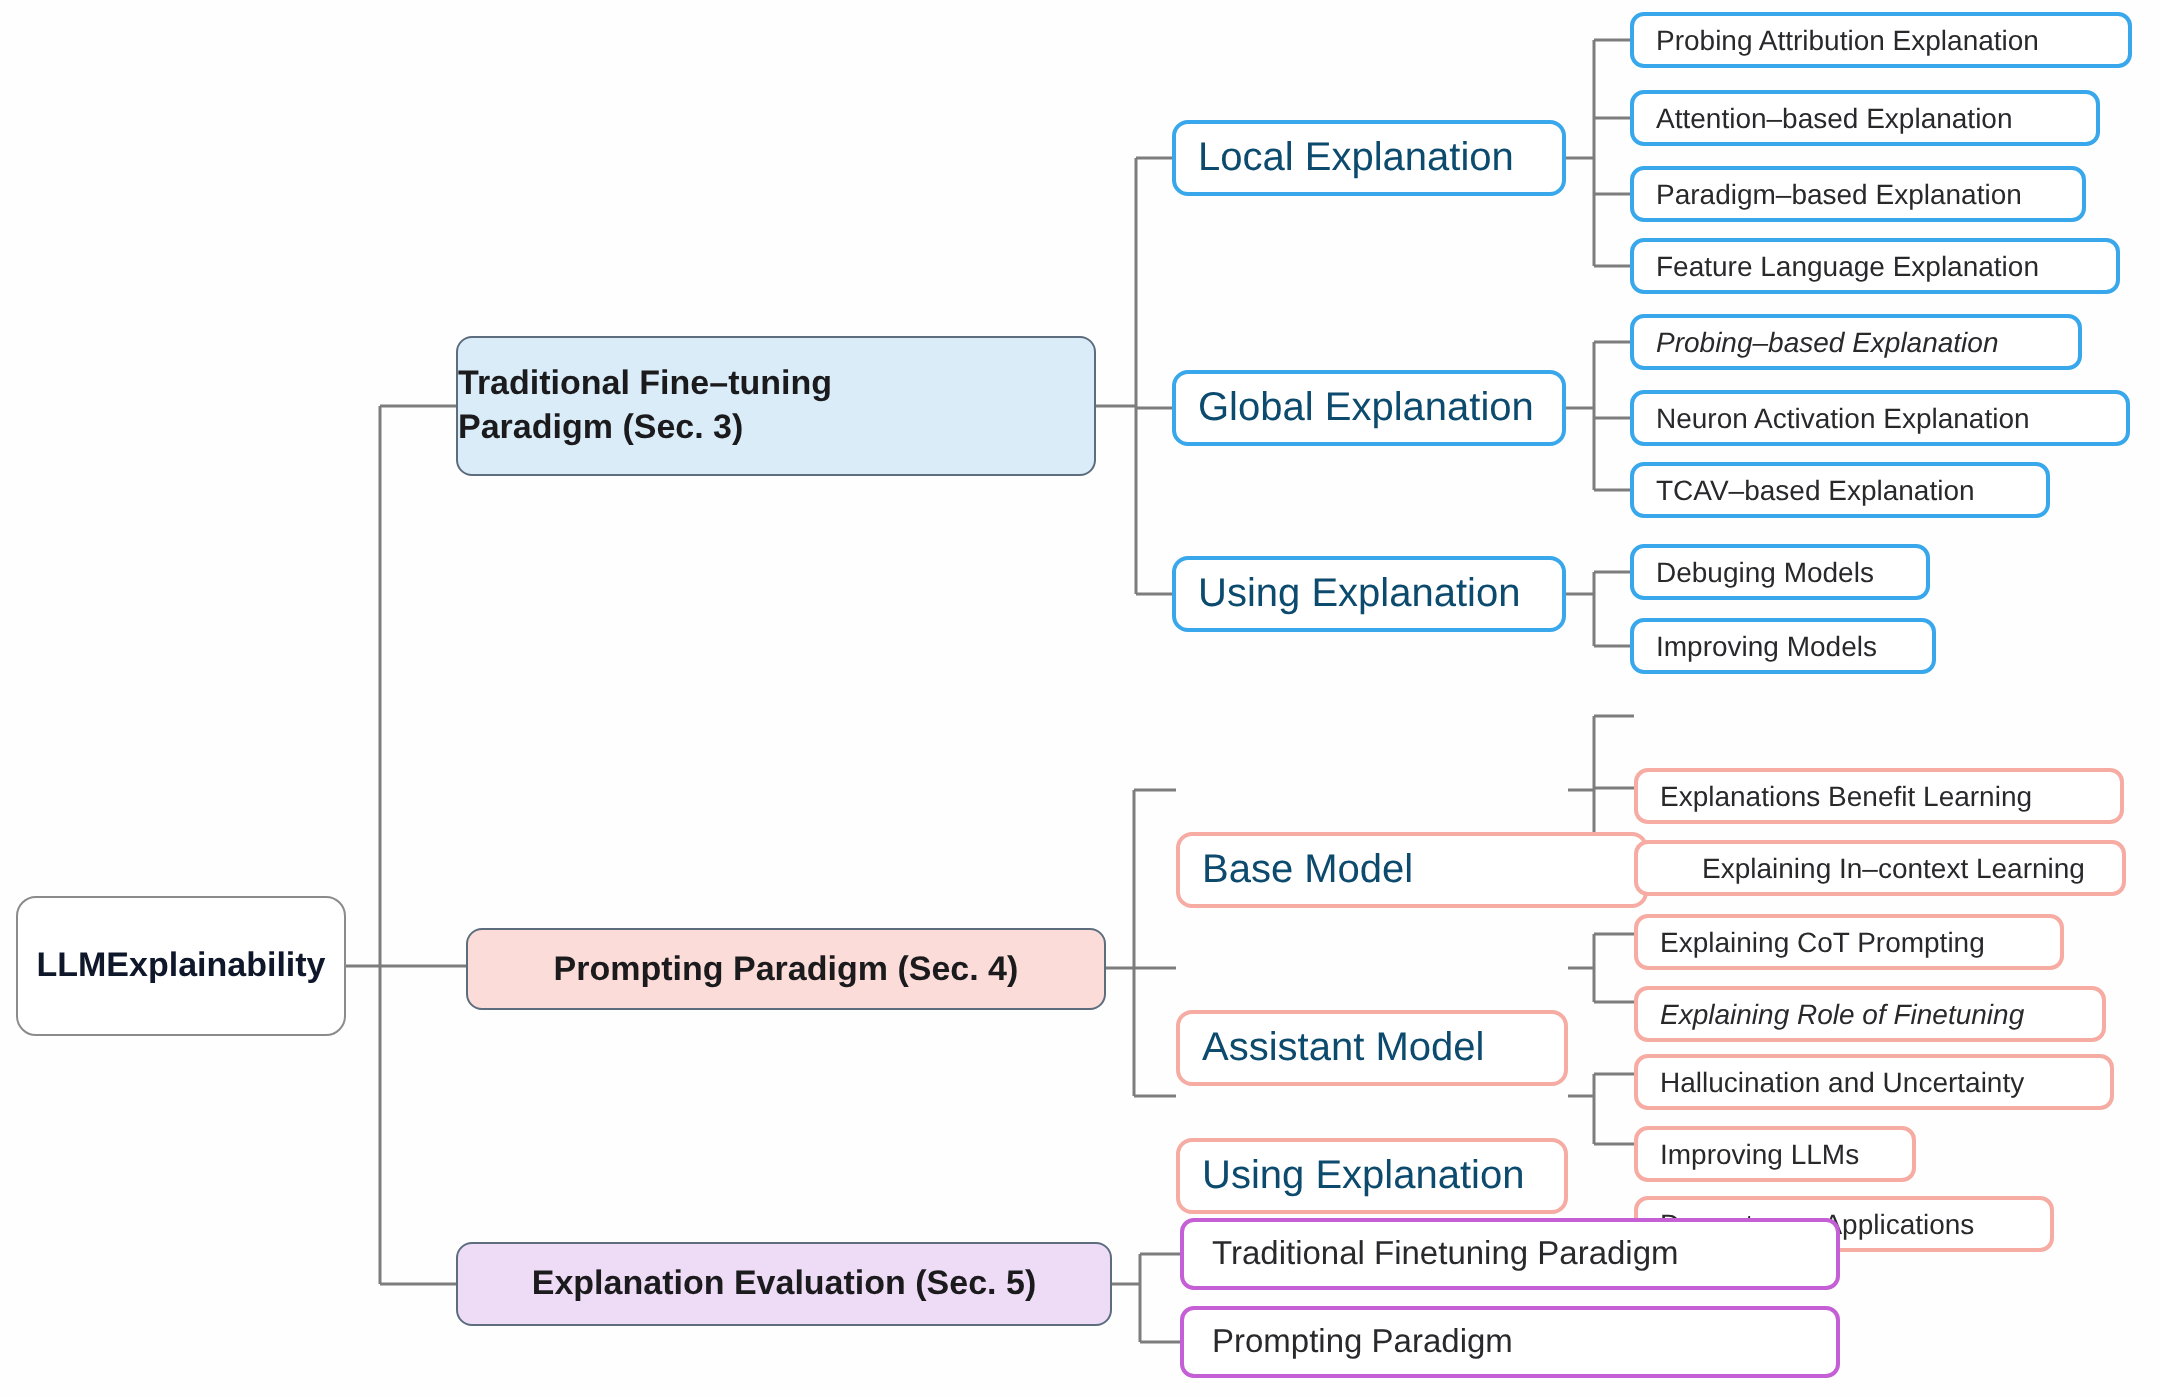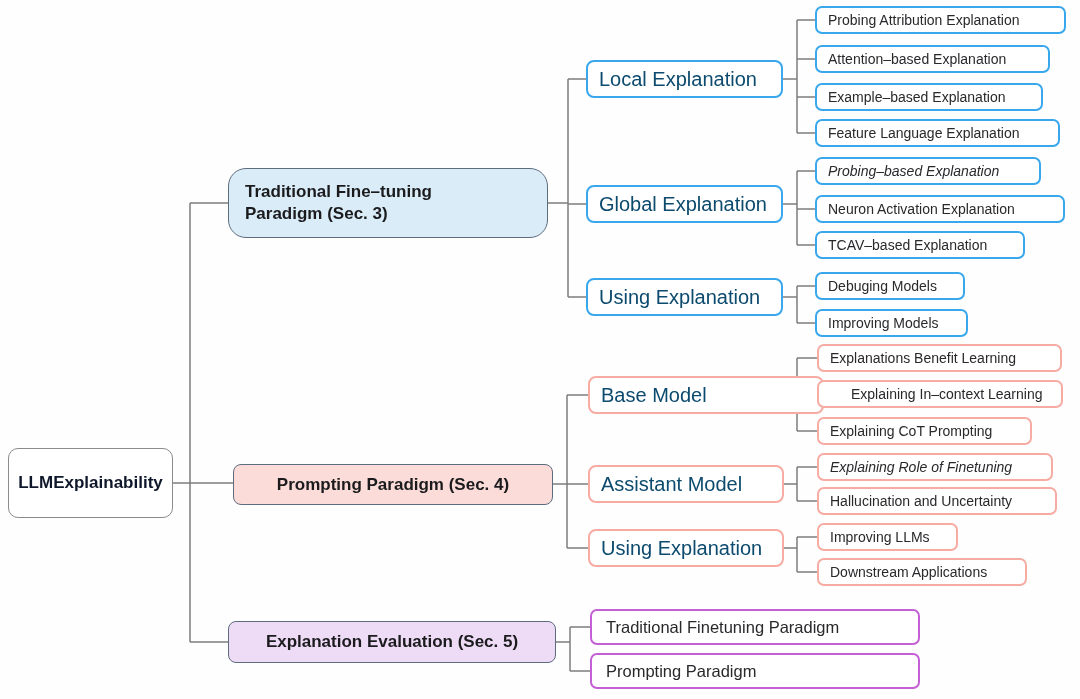--- a/index.html
+++ b/index.html
@@ -14,36 +14,36 @@
   }
   .root{
     border:1.6px solid #8b8b8b;border-radius:10px;
     justify-content:center;text-align:center;
     font-size:17px;font-weight:600;color:#0f172a;line-height:1.3;
   }
   .l1{
     border:1.8px solid #5d6d7e;border-radius:8px;
     font-weight:bold;font-size:17px;color:#1b1b1d;line-height:1.28;
   }
-  .l1.two-line{padding-left:16px;border-radius:18px;}
+  .l1.two-line{}
   .l1.centered{justify-content:center;text-align:center;}
   .l1.blue{background:#d9ecf8;}
   .l1.pink{background:#fbdcd8;}
   .l1.purple{background:#eedbf6;}
   .l2{
     border:2px solid;border-radius:8px;background:#fff;
     font-size:20px;padding-left:11px;color:#0c4a6e;
   }
   .leaf{
     border:2px solid;border-radius:7px;background:#fff;
     font-size:14px;padding-left:11px;color:#29292c;white-space:nowrap;
   }
   .leaf.purple{font-size:16.5px;padding-left:14px;}
   .blue-b{border-color:#39a7ec;}
-  .pink-b{border-color:#f6aba3;}
+  .pink-b{border-color:#f6aba3;margin-top:40px;}
   .purple-b{border-color:#c45fd6;}
 </style>
 </head>
 <body>
 
 <div class="canvas">
 
   <svg class="wires" viewBox="0 0 1080 699" fill="none" stroke="#7d7d7d" stroke-width="1.5">
 
     <line x1="173" y1="483" x2="233" y2="483"></line>
@@ -114,21 +114,21 @@
       <span style="display:block;">Paradigm (Sec. 3)</span>
     </span>
   </div>
 
   <div class="node l2 blue-b" style="left:586px;top:60px;width:197px;height:38px;">Local Explanation</div>
   <div class="node l2 blue-b" style="left:586px;top:185px;width:197px;height:38px;">Global Explanation</div>
   <div class="node l2 blue-b" style="left:586px;top:278px;width:197px;height:38px;">Using Explanation</div>
 
   <div class="node leaf blue-b" style="left:815px;top:6px;width:251px;height:28px;">Probing Attribution Explanation</div>
   <div class="node leaf blue-b" style="left:815px;top:45px;width:235px;height:28px;">Attention–based Explanation</div>
-  <div class="node leaf blue-b" style="left:815px;top:83px;width:228px;height:28px;">Example–based Explanation</div>
+  <div class="node leaf blue-b" style="left:815px;top:83px;width:228px;height:28px;">Paradigm–based Explanation</div>
   <div class="node leaf blue-b" style="left:815px;top:119px;width:245px;height:28px;">Feature Language Explanation</div>
 
   <div class="node leaf blue-b" style="left:815px;top:157px;width:226px;height:28px;font-style:italic;">Probing–based Explanation</div>
   <div class="node leaf blue-b" style="left:815px;top:195px;width:250px;height:28px;">Neuron Activation Explanation</div>
   <div class="node leaf blue-b" style="left:815px;top:231px;width:210px;height:28px;">TCAV–based Explanation</div>
 
   <div class="node leaf blue-b" style="left:815px;top:272px;width:150px;height:28px;">Debuging Models</div>
   <div class="node leaf blue-b" style="left:815px;top:309px;width:153px;height:28px;">Improving Models</div>
 
   <div class="node l1 pink centered" style="left:233px;top:464px;width:320px;height:41px;">Prompting Paradigm (Sec. 4)</div>

